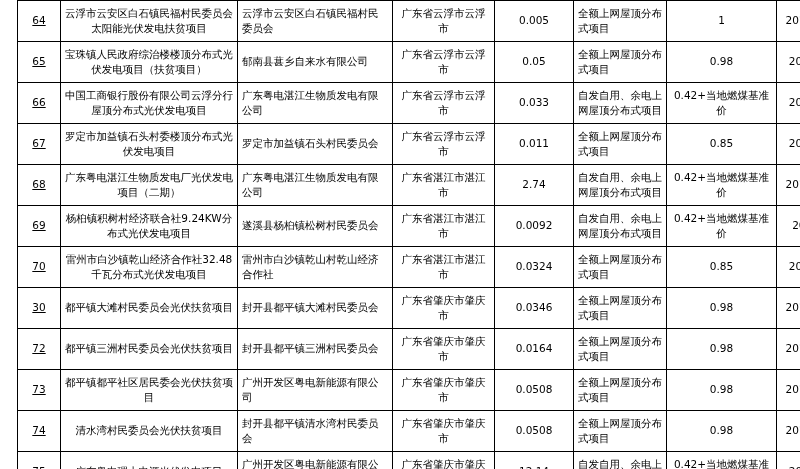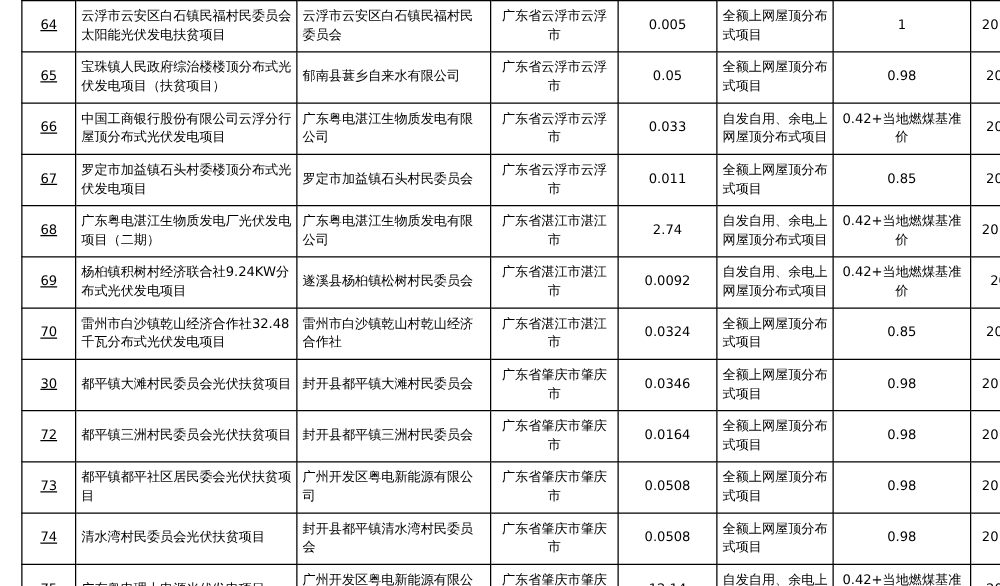--- a/index.html
+++ b/index.html
@@ -37,21 +37,21 @@
     overflow-wrap: break-word;
   }
   td.c-index {
     width: 34px;
     text-align: center;
     font-size: 11.5px;
     text-decoration: underline;
   }
   td.c-project {
     width: 168px;
-    text-align: left;
+    text-align: center;
   }
   td.c-owner {
     width: 146px;
     text-align: left;
     margin-left: 20px;
   }
   td.c-location {
     width: 93px;
     text-align: center;
   }

